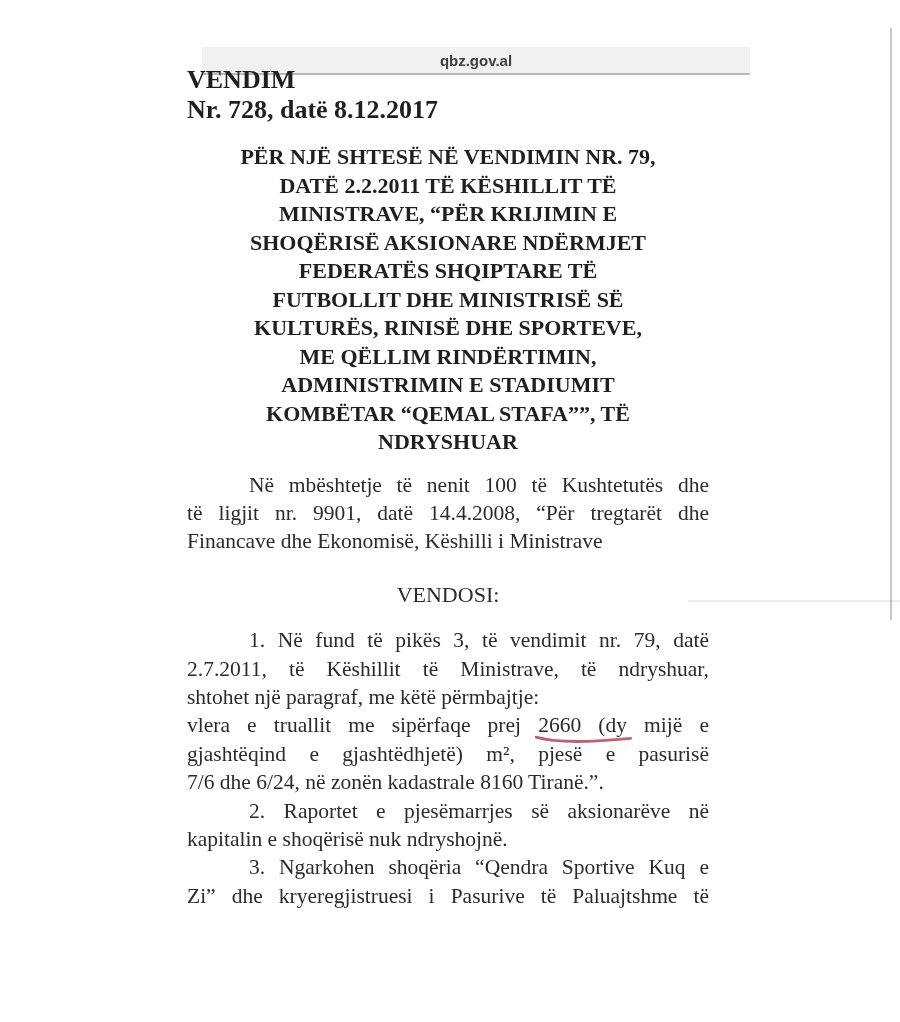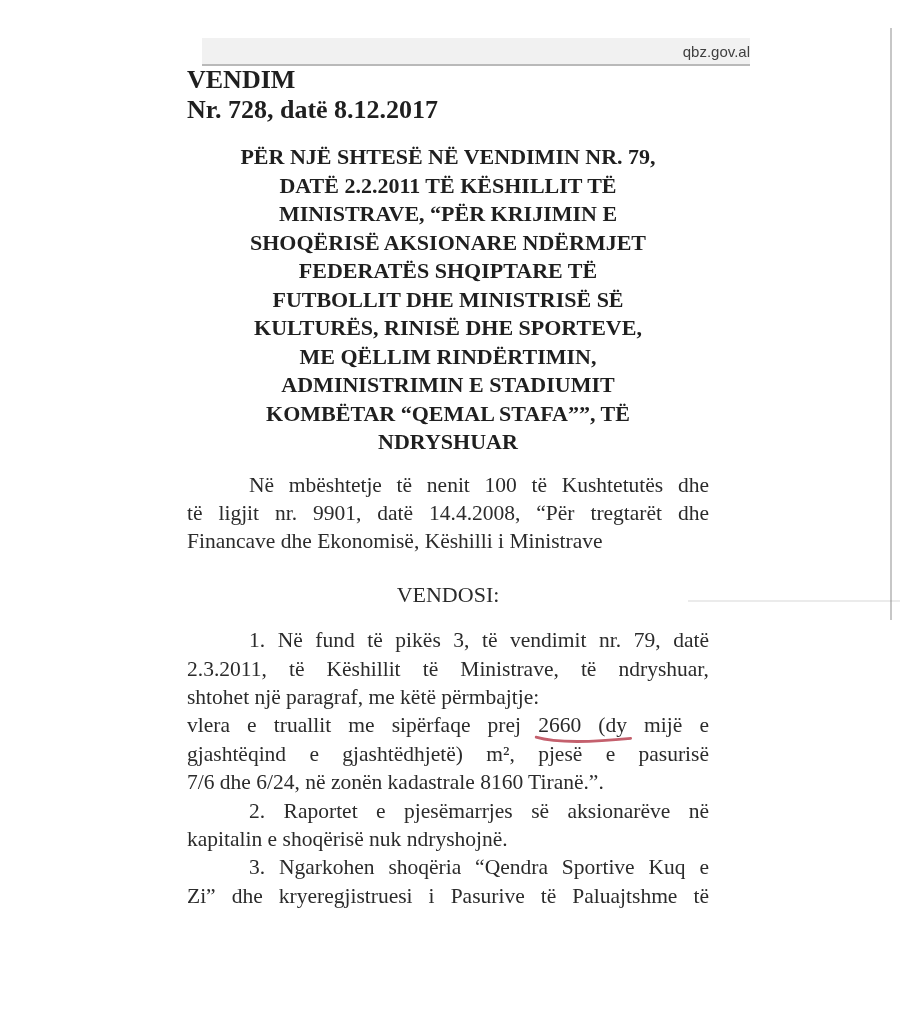--- a/index.html
+++ b/index.html
@@ -7,28 +7,29 @@
     position: relative;
     width: 900px;
     height: 1022px;
     background: var(--page-bg, #ffffff);
     overflow: hidden;
     font-family: "Liberation Serif", "DejaVu Serif", serif;
   }
   
   .url-bar {
     position: absolute;
-    left: 202px; top: 38px;
+    left: 202px; top: 47px;
     width: 548px; height: 26px;
     background: var(--bar-bg, #f1f1f1);
     border-bottom: 2px solid var(--bar-border, #b9b9b9);
-    display: flex; align-items: center; justify-content: flex-end;
+    display: flex; align-items: center; justify-content: center;
     font-family: "Liberation Sans", sans-serif;
     font-size: 15px;
     color: var(--bar-text, #3f3f3f);
+    font-weight: bold;
   }
   
   .doc {
     position: absolute;
     left: 187px; top: 65px;
     width: 522px;
     color: var(--ink, #2b2b2b);
   }
   .kicker {
     font-weight: bold;
@@ -112,21 +113,21 @@
     <div class="para intro">
         <div class="line j ind">Në mbështetje të nenit 100 të Kushtetutës dhe</div>
         <div class="line j">të ligjit nr. 9901, datë 14.4.2008, “Për tregtarët dhe</div>
         <div class="line">Financave dhe Ekonomisë, Këshilli i Ministrave</div>
       </div>
 
     <div class="decree">VENDOSI:</div>
 
     <div class="para body-block">
         <div class="line j ind">1. Në fund të pikës 3, të vendimit nr. 79, datë</div>
-        <div class="line j">2.3.2011, të Këshillit të Ministrave, të ndryshuar,</div>
+        <div class="line j">2.7.2011, të Këshillit të Ministrave, të ndryshuar,</div>
         <div class="line">shtohet një paragraf, me këtë përmbajtje:</div>
         <div class="line j"><span>vlera e truallit me sipërfaqe prej </span><span class="scribble">2660 (dy<svg viewBox="0 0 100 10" preserveAspectRatio="none">
               <path d="M1 3.5 C 22 8.5, 55 8, 99 4.5" fill="none" stroke="#c4606d" stroke-width="2.4" stroke-linecap="round"></path>
             </svg></span><span> mijë e</span></div>
         <div class="line j">gjashtëqind e gjashtëdhjetë) m², pjesë e pasurisë</div>
         <div class="line">7/6 dhe 6/24, në zonën kadastrale 8160 Tiranë.”.</div>
         <div class="line j ind">2. Raportet e pjesëmarrjes së aksionarëve në</div>
         <div class="line">kapitalin e shoqërisë nuk ndryshojnë.</div>
         <div class="line j ind">3. Ngarkohen shoqëria “Qendra Sportive Kuq e</div>
         <div class="line j">Zi” dhe kryeregjistruesi i Pasurive të Paluajtshme të</div>

